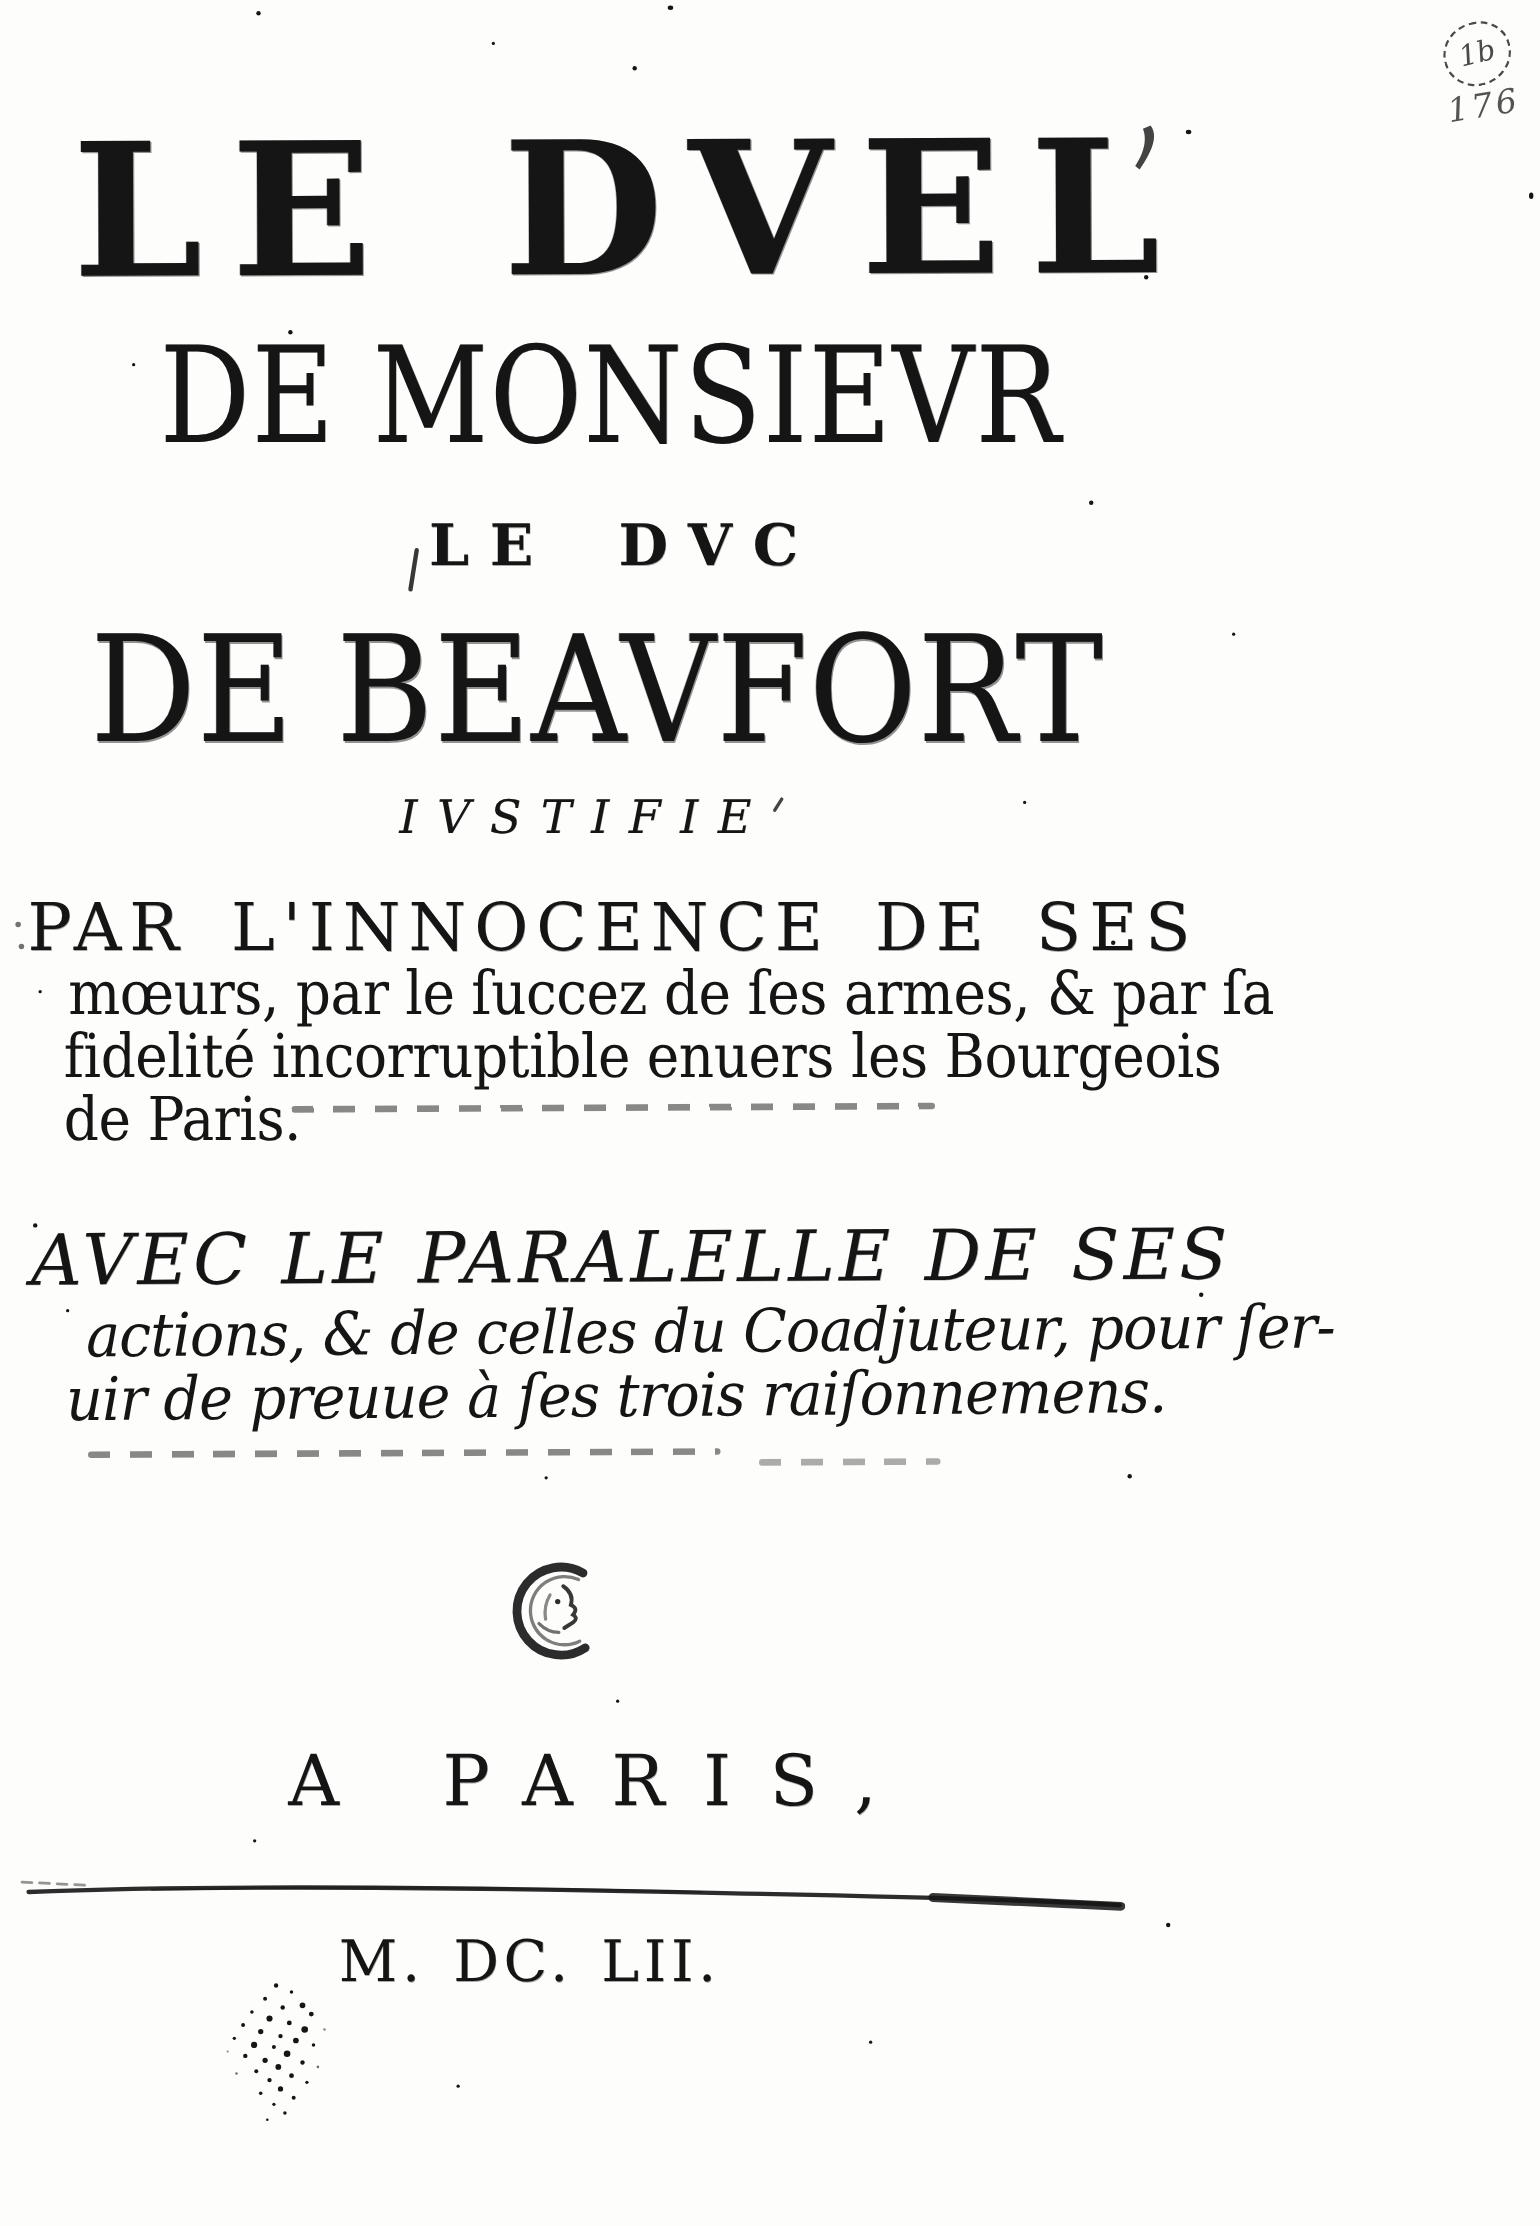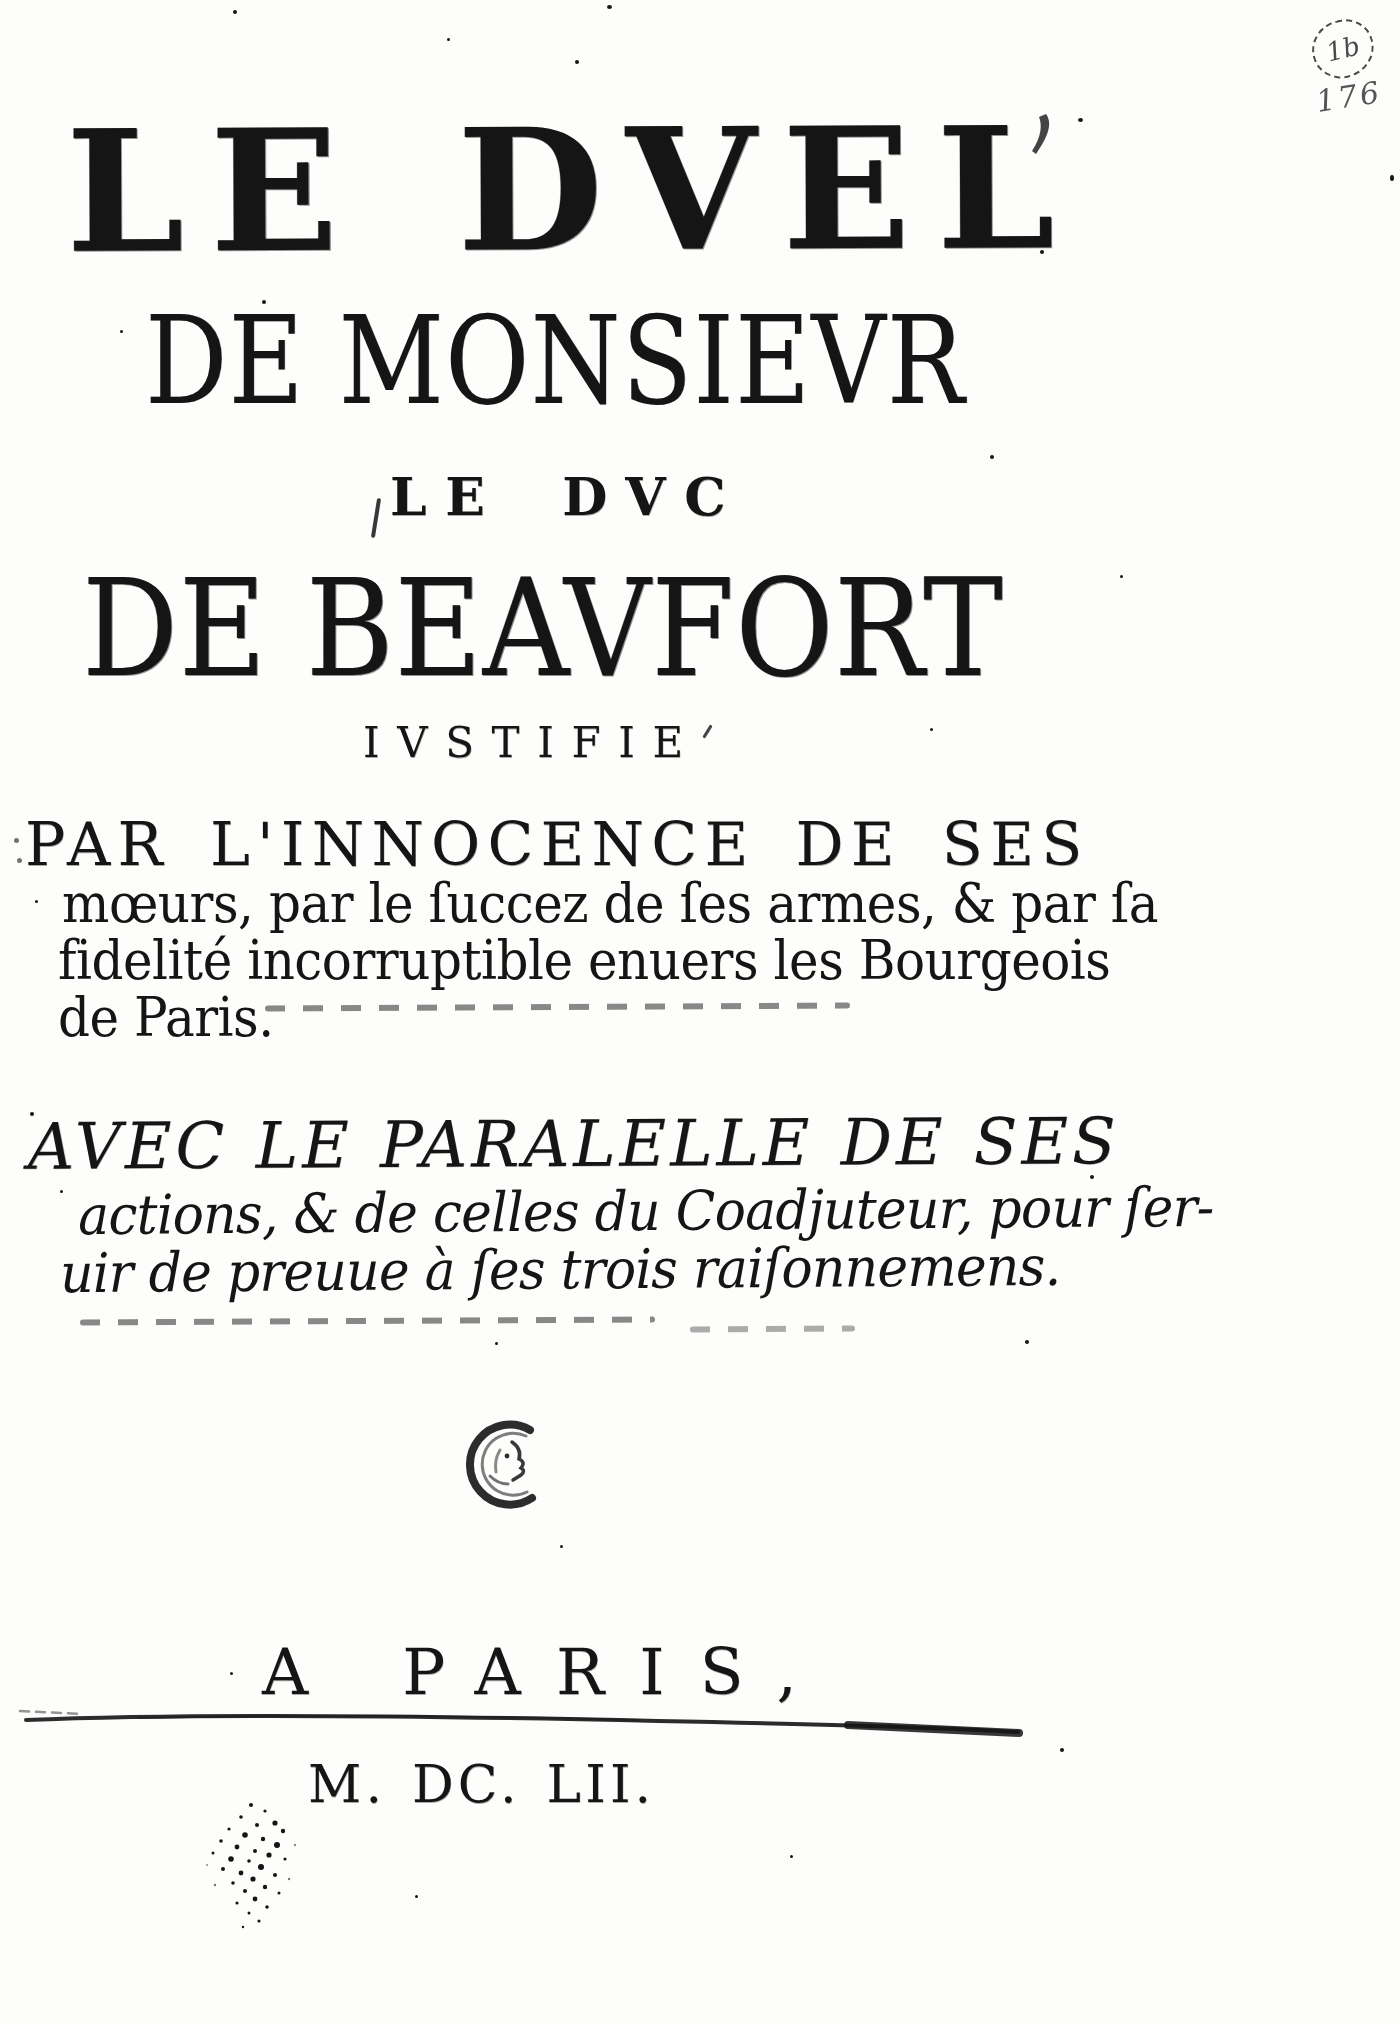--- a/index.html
+++ b/index.html
@@ -13,34 +13,34 @@
     color:var(--ink);
   }
   .abs{position:absolute;white-space:nowrap;line-height:1;color:var(--ink);}
   .inky{text-shadow:1px 1px 0 rgba(15,15,15,.45), -0.5px 0 0 rgba(15,15,15,.3);}
   .soft{text-shadow:0.5px 0.5px 0 rgba(15,15,15,.35);}
 
   .title-main{left:66px;top:106px;font-size:168px;font-weight:bold;letter-spacing:.155em;word-spacing:.05em;transform:rotate(-.2deg);}
   .title-monsieur{left:145px;top:300px;font-size:103px;letter-spacing:.01em;transform:scaleY(1.18);transform-origin:left top;}
   .title-duc{left:390px;top:471px;font-size:52px;letter-spacing:.36em;word-spacing:.42em;}
   .title-beaufort{left:82px;top:562px;font-size:120px;letter-spacing:.005em;transform:scaleY(1.12);transform-origin:left top;}
-  .title-justifie{left:363px;top:722px;font-size:42px;letter-spacing:.42em;}
+  .title-justifie{left:363px;top:722px;font-size:42px;font-style:italic;letter-spacing:.42em;}
 
   .arg-caps{left:25px;top:814px;font-size:60px;letter-spacing:.12em;word-spacing:.23em;}
   .arg-line{font-size:50px;letter-spacing:-0.01em;transform:scaleY(1.1);transform-origin:left top;}
   .arg-1{left:62px;top:876px;}
   .arg-2{left:58px;top:933px;}
   .arg-3{left:58px;top:990px;}
 
   .par-caps{left:28px;top:1112px;font-size:64px;font-style:italic;letter-spacing:.06em;word-spacing:.05em;transform:rotate(-.3deg);}
   .par-line{font-size:52px;font-style:italic;letter-spacing:-0.015em;transform:scaleY(1.05) rotate(-.4deg);transform-origin:left top;}
   .par-1{left:78px;top:1188px;}
   .par-2{left:60px;top:1246px;}
 
-  .imprint-place{left:262px;top:1640px;font-size:64px;letter-spacing:.55em;word-spacing:.05em;text-align:center;}
+  .imprint-place{left:262px;top:1588px;font-size:64px;letter-spacing:.55em;word-spacing:.05em;text-align:center;}
   .imprint-date{left:308px;top:1758px;font-size:52px;letter-spacing:.08em;word-spacing:.1em;}
 
   .hw{color:#2b2b2b;font-style:italic;}
   .hw-circle{
     left:1312px;top:20px;width:58px;height:54px;
     border:2px dashed #2b2b2b;border-radius:50% 46% 52% 48%;
     transform:rotate(-14deg);
     display:flex;align-items:center;justify-content:center;
     font-size:26px;opacity:.85;
   }

